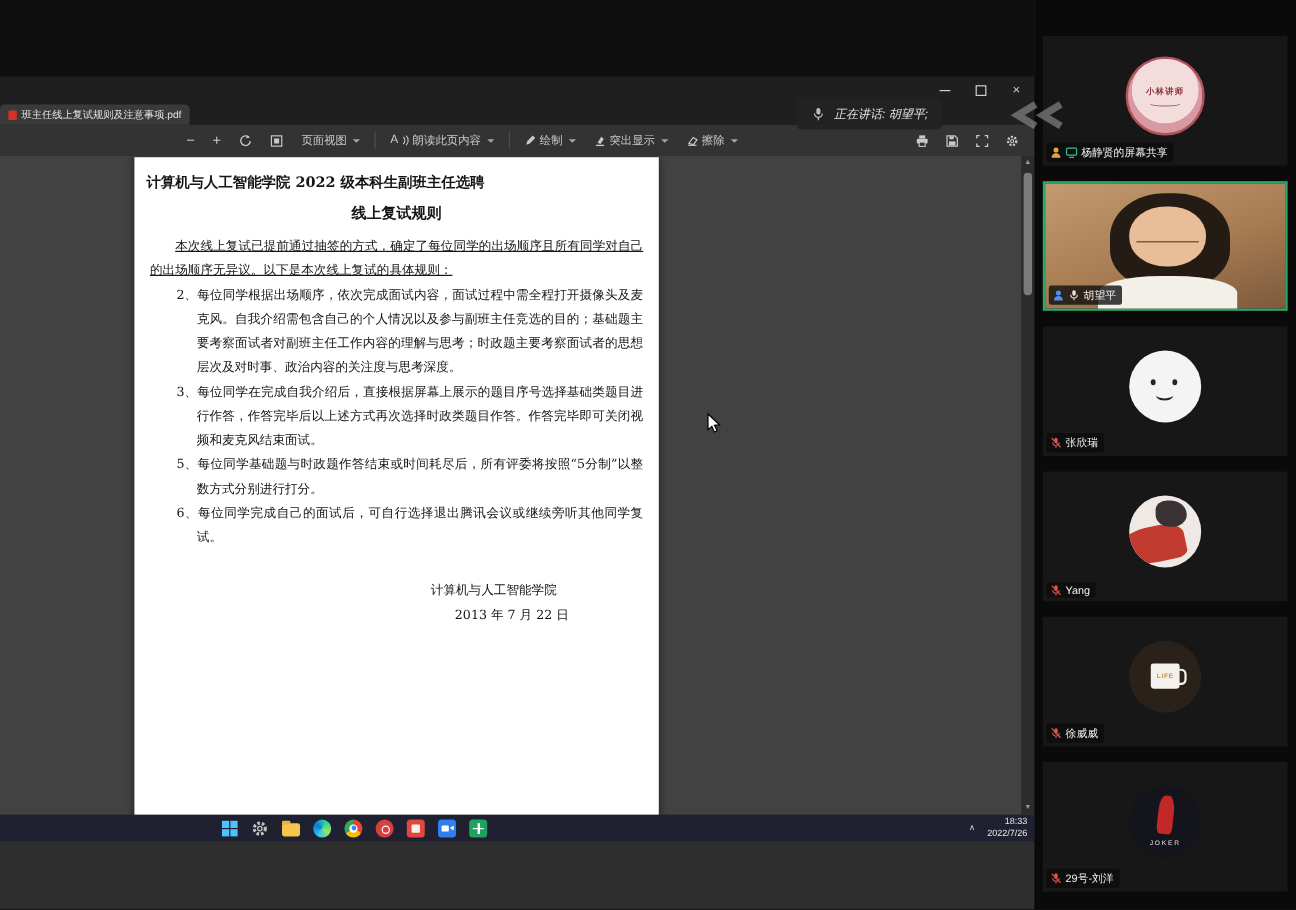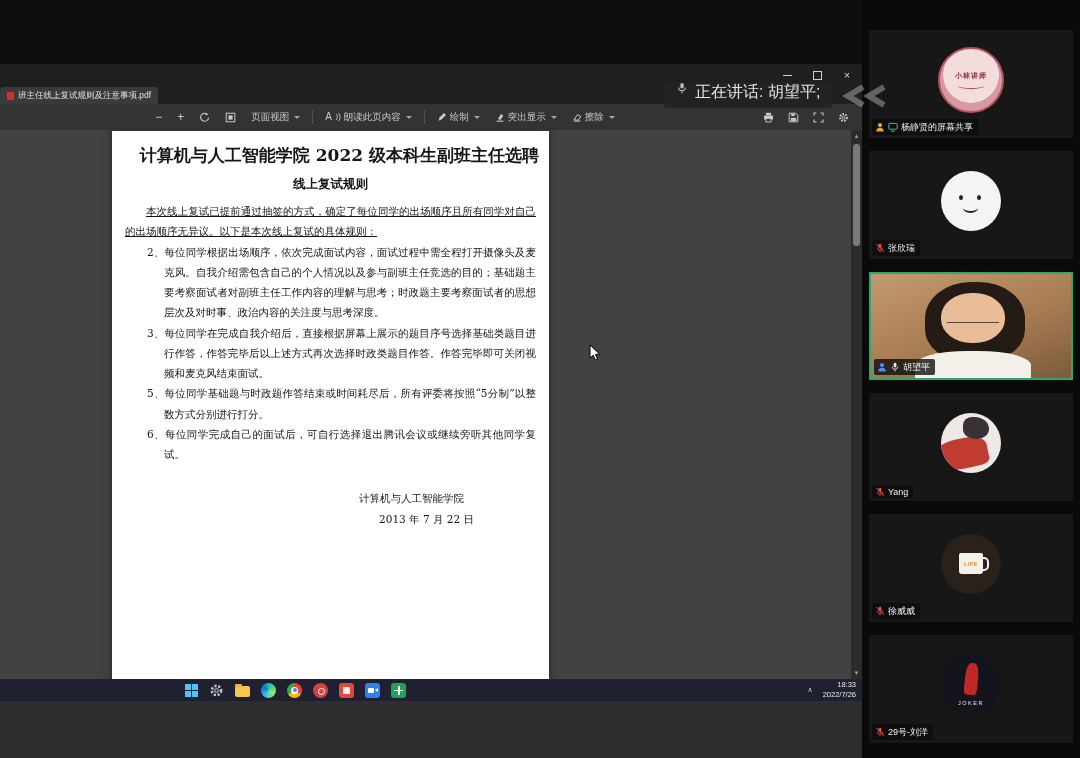--- a/index.html
+++ b/index.html
@@ -24,21 +24,21 @@
   .tb-center{margin:0 auto;display:flex;align-items:center;gap:9px;}
   .tb-right{display:flex;align-items:center;gap:8px;}
   .tbtn{display:flex;align-items:center;gap:3px;padding:2px 3px;border-radius:3px;cursor:default;}
   .tbtn svg{display:block;}
   .tglyph{font-size:12px;line-height:1;color:#c9c9c9;}
   .caret{width:0;height:0;border-left:3px solid transparent;border-right:3px solid transparent;border-top:3px solid #a5a5a5;margin-left:2px;}
   .sep{width:1px;height:14px;background:#505050;}
 
   .viewport{position:absolute;left:0;top:66px;right:0;bottom:0;background:#424242;overflow:hidden;}
   .page{position:absolute;left:112px;top:1px;width:437px;height:640px;background:#ffffff;box-shadow:0 0 7px rgba(0,0,0,.5);color:#151515;font-family:"DejaVu Serif","Liberation Serif",serif;}
-  .doc-title{font-size:17px;font-weight:bold;text-align:right;margin:13px 10px 0;}
+  .doc-title{font-size:12px;font-weight:bold;text-align:left;margin:13px 10px 0;}
   .doc-subtitle{font-size:12.5px;font-weight:bold;text-align:center;margin:9px 0 0;}
   .doc-body{margin:8px 13px 0;font-size:10.5px;line-height:1.93;text-align:justify;}
   .intro{text-indent:2em;text-decoration:underline;}
   .rule{margin-left:22px;padding-left:17px;text-indent:-17px;}
   .sign{text-align:right;padding-right:72px;margin-top:24px;font-size:10.5px;line-height:1.93;}
   .sign-date{text-align:right;padding-right:62px;font-size:10.5px;line-height:1.93;}
 
   .vsb{position:absolute;right:0;top:0;width:11px;bottom:0;background:#2c2c2c;}
   .vsb .arr{position:absolute;left:0;width:11px;height:12px;color:#9c9c9c;font-size:6px;display:flex;align-items:center;justify-content:center;}
   .arr-up{top:0;}.arr-down{bottom:0;}
@@ -65,21 +65,21 @@
   .ico-blue:before{content:"";position:absolute;left:3px;top:5px;width:6px;height:5px;background:#fff;border-radius:1px;}
   .ico-blue:after{content:"";position:absolute;left:9.5px;top:5.5px;border-top:2px solid transparent;border-bottom:2px solid transparent;border-right:3px solid #fff;}
   .ico-green{background:#1fa25d;}
   .ico-green:before{content:"";position:absolute;left:3px;top:7px;width:9px;height:1.5px;background:#fff;}
   .ico-green:after{content:"";position:absolute;left:7px;top:3px;width:1.5px;height:9px;background:#fff;}
   .tray{position:absolute;right:6px;top:0;height:22px;display:flex;align-items:center;gap:10px;}
   .tray-caret{color:#d5d5d5;font-size:7px;}
   .clock{text-align:right;color:#e8e8e8;font-size:7.5px;line-height:1.3;}
 
   
-  .speaking-banner{position:absolute;left:664px;top:82px;height:26px;display:flex;gap:7px;background:rgba(34,34,34,.93);border-radius:4px;padding:0 12px;color:#e3e3e3;font-size:16px;z-index:30;}
+  .speaking-banner{position:absolute;left:664px;top:82px;height:26px;display:flex;align-items:center;gap:7px;background:rgba(34,34,34,.93);border-radius:4px;padding:0 12px;color:#e3e3e3;font-size:10px;z-index:30;font-style:italic;}
   .watermark{position:absolute;left:836px;top:84px;z-index:29;opacity:.65;}
   .cursor{position:absolute;left:589px;top:344px;z-index:40;}
 
   
   .sidebar{position:absolute;left:862px;top:0;width:218px;height:758px;background:#0a0a0a;display:flex;flex-direction:column;align-items:center;padding-top:30px;gap:13px;box-sizing:border-box;}
   .tile{position:relative;width:204px;height:108px;background:#171717;flex:0 0 auto;box-sizing:border-box;}
   .tile.active{border:2px solid #29a96a;}
   .av{position:absolute;left:50%;top:46%;transform:translate(-50%,-50%);}
   .plabel{position:absolute;left:3px;bottom:3px;display:flex;align-items:center;gap:3px;background:rgba(12,12,12,.78);border-radius:2px;padding:1.5px 5px 1.5px 3px;color:#f2f2f2;font-size:9px;white-space:nowrap;max-width:192px;overflow:hidden;z-index:3;justify-content:space-between;}
   .plabel svg{flex:0 0 auto;}
@@ -318,37 +318,20 @@
             <path d="M1.3 9.4a3.7 3.7 0 0 1 7.4 0z" fill="#e8a33d"></path>
           </svg>
         <svg width="10" height="10" viewBox="0 0 10 10">
             <rect x="0.8" y="1.4" width="8.4" height="5.8" rx="0.8" fill="none" stroke="#3ac08f" stroke-width="1"></rect>
             <line x1="3" y1="9.2" x2="7" y2="9.2" stroke="#3ac08f" stroke-width="1"></line>
           </svg>
         <span>杨静贤的屏幕共享</span>
       </div>
     </div>
 
-    <div class="tile">
-      <div class="av av3">
-        <span class="eye e1"></span>
-          <span class="eye e2"></span>
-          <span class="mouth"></span>
-      </div>
-      <div class="plabel">
-        <svg width="10" height="10" viewBox="0 0 10 10">
-            <rect x="3.6" y="0.8" width="2.8" height="4.6" rx="1.4" fill="#e05252"></rect>
-            <path d="M2.3 4.6a2.7 2.7 0 0 0 5.4 0" fill="none" stroke="#e05252" stroke-width="0.9"></path>
-            <line x1="5" y1="7.5" x2="5" y2="9.3" stroke="#e05252" stroke-width="0.9"></line>
-            <line x1="1.4" y1="1" x2="8.8" y2="8.8" stroke="#e05252" stroke-width="1"></line>
-          </svg>
-        <span>张欣瑞</span>
-      </div>
-    </div>
-
     <div class="tile active">
       <div class="video">
         <div class="v-hair"></div>
         <div class="v-face"></div>
         <div class="v-glasses"></div>
         <div class="v-shirt"></div>
       </div>
       <div class="plabel">
         <svg width="10" height="10" viewBox="0 0 10 10">
             <circle cx="5" cy="3.1" r="2.1" fill="#4d8ef7"></circle>
@@ -357,28 +340,45 @@
         <svg width="10" height="10" viewBox="0 0 10 10">
             <rect x="3.6" y="0.8" width="2.8" height="4.6" rx="1.4" fill="#e8e8e8"></rect>
             <path d="M2.3 4.6a2.7 2.7 0 0 0 5.4 0" fill="none" stroke="#e8e8e8" stroke-width="0.9"></path>
             <line x1="5" y1="7.5" x2="5" y2="9.3" stroke="#e8e8e8" stroke-width="0.9"></line>
           </svg>
         <span>胡望平</span>
       </div>
     </div>
 
     <div class="tile">
-      <div class="av av4"></div>
+      <div class="av av3">
+        <span class="eye e1"></span>
+          <span class="eye e2"></span>
+          <span class="mouth"></span>
+      </div>
       <div class="plabel">
         <svg width="10" height="10" viewBox="0 0 10 10">
             <rect x="3.6" y="0.8" width="2.8" height="4.6" rx="1.4" fill="#e05252"></rect>
             <path d="M2.3 4.6a2.7 2.7 0 0 0 5.4 0" fill="none" stroke="#e05252" stroke-width="0.9"></path>
             <line x1="5" y1="7.5" x2="5" y2="9.3" stroke="#e05252" stroke-width="0.9"></line>
             <line x1="1.4" y1="1" x2="8.8" y2="8.8" stroke="#e05252" stroke-width="1"></line>
           </svg>
+        <span>张欣瑞</span>
+      </div>
+    </div>
+
+    <div class="tile">
+      <div class="av av4"></div>
+      <div class="plabel">
+        <svg width="10" height="10" viewBox="0 0 10 10">
+            <rect x="3.6" y="0.8" width="2.8" height="4.6" rx="1.4" fill="#e05252"></rect>
+            <path d="M2.3 4.6a2.7 2.7 0 0 0 5.4 0" fill="none" stroke="#e05252" stroke-width="0.9"></path>
+            <line x1="5" y1="7.5" x2="5" y2="9.3" stroke="#e05252" stroke-width="0.9"></line>
+            <line x1="1.4" y1="1" x2="8.8" y2="8.8" stroke="#e05252" stroke-width="1"></line>
+          </svg>
         <span>Yang</span>
       </div>
     </div>
 
     <div class="tile">
       <div class="av av5">
         <div class="mug">
           <span class="cap">LIFE</span>
         </div>
       </div>

